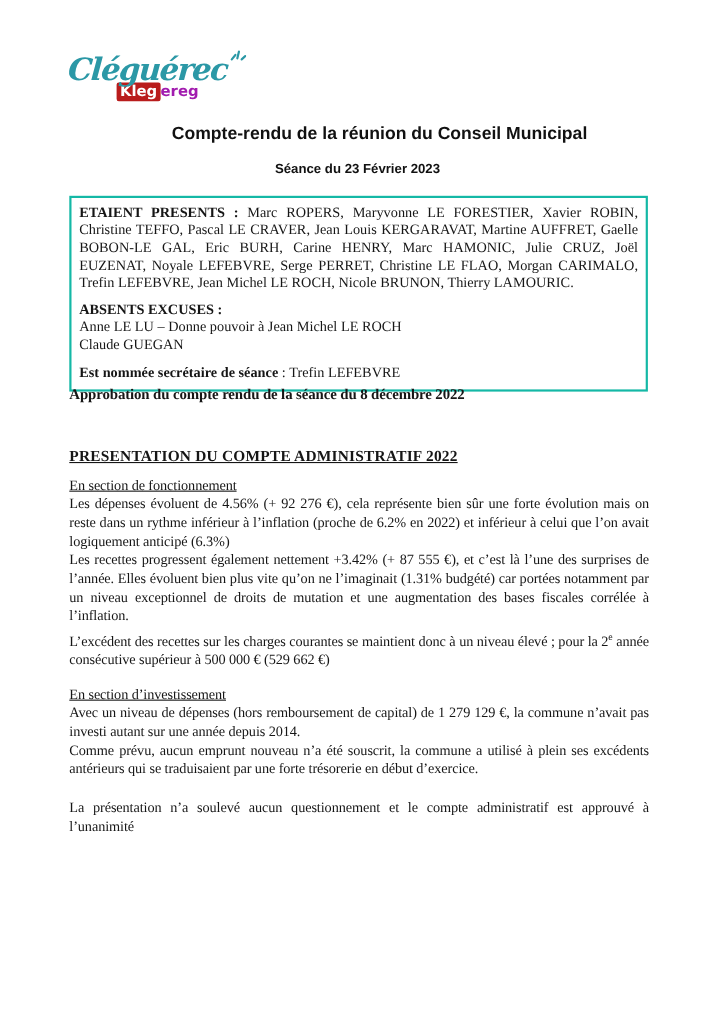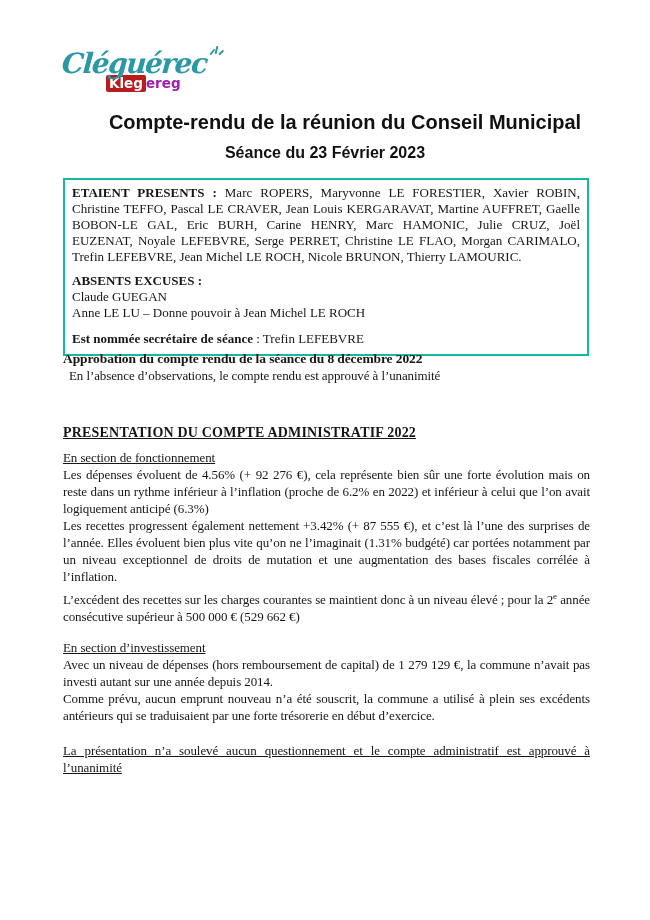--- a/index.html
+++ b/index.html
@@ -17,22 +17,22 @@
     transform:skewX(-4deg);
   }
   .logo-spark{position:absolute;right:-16px;top:-9px;}
   .logo-sub{margin-top:-3px;margin-left:44px;font-family:"DejaVu Sans",sans-serif;
     font-weight:bold;font-size:13.5px;line-height:17px;white-space:nowrap;}
   .kleg-box{background:#b91c1c;color:#ffffff;padding:0 3px 1px 3px;border-radius:2px;}
   .kleg-rest{color:#a21caf;}
   
   .title-block{position:absolute;left:0;top:112px;width:650px;text-align:center;
     font-family:"Liberation Sans",sans-serif;font-weight:bold;color:#111;}
-  .doc-title{font-size:20px;line-height:20px;margin-left:40px;}
-  .doc-subtitle{font-size:16px;line-height:20px;margin-top:11px;}
+  .doc-title{font-size:16px;line-height:20px;margin-left:40px;}
+  .doc-subtitle{font-size:12px;line-height:20px;margin-top:11px;}
   
   .att-box{
     position:absolute;left:63px;top:178px;width:508px;
     border:2px solid #14b8a6;padding:5px 7px 7px 7px;
     font-size:13px;line-height:16px;
   }
   .att-box p{margin:0;}
   .p-present{text-align:justify;}
   .lbl{font-weight:bold;}
   .p-absent{margin-top:8px !important;}
@@ -45,21 +45,21 @@
   .main p{margin:0;text-align:justify;}
   .h-approbation{font-weight:bold;font-size:13.5px;text-align:left !important;}
   .approbation-body{padding-left:6px;text-align:left !important;}
   .h-presentation{
     margin-top:40px !important;font-weight:bold;font-size:14px;
     text-decoration:underline;text-align:right;letter-spacing:0.2px;
   }
   .h-sub{margin-top:8px !important;text-decoration:underline;text-align:left !important;}
   .mt6{margin-top:6px !important;}
   .mt14{margin-top:14px !important;}
-  .mt18{margin-top:18px !important;text-decoration:underline;}
+  .mt18{margin-top:18px !important;}
   .u{text-decoration:underline;}
   sup{font-size:9px;line-height:0;}
 </style>
 </head>
 <body>
 
 <div class="page">
 
   <div class="logo">
     <span class="logo-main">
@@ -78,29 +78,28 @@
   </div>
 
   <div class="title-block">
     <div class="doc-title">Compte-rendu de la réunion du Conseil Municipal</div>
     <div class="doc-subtitle">Séance du 23 Février 2023</div>
   </div>
 
   <div class="att-box">
     <p class="p-present"><span class="lbl">ETAIENT PRESENTS : </span><span>Marc ROPERS, Maryvonne LE FORESTIER, Xavier ROBIN, Christine TEFFO, Pascal LE CRAVER, Jean Louis KERGARAVAT, Martine AUFFRET, Gaelle BOBON-LE GAL, Eric BURH, Carine HENRY, Marc HAMONIC, Julie CRUZ, Joël EUZENAT, Noyale LEFEBVRE, Serge PERRET, Christine LE FLAO, Morgan CARIMALO, Trefin LEFEBVRE, Jean Michel LE ROCH, Nicole BRUNON, Thierry LAMOURIC.</span></p>
     <p class="p-absent"><span class="lbl">ABSENTS EXCUSES :</span></p>
+    <p>Anne LE LU – Donne pouvoir à Jean Michel LE ROCH</p>
     <p>Claude GUEGAN</p>
-    <p>Anne LE LU – Donne pouvoir à Jean Michel LE ROCH</p>
     <p class="p-secretary"><span class="lbl">Est nommée secrétaire de séance</span><span> : Trefin LEFEBVRE</span></p>
   </div>
 
   <div class="main">
 
     <p class="h-approbation">Approbation du compte rendu de la séance du 8 décembre 2022</p>
-    <p class="approbation-body">En l’absence d’observations, le compte rendu est approuvé à l’unanimité</p>
 
     <p class="h-presentation">PRESENTATION DU COMPTE ADMINISTRATIF 2022</p>
 
     <p class="h-sub">En section de fonctionnement</p>
     <p>Les dépenses évoluent de 4.56% (+ 92 276 €), cela représente bien sûr une forte évolution mais on reste dans un rythme inférieur à l’inflation (proche de 6.2% en 2022) et inférieur à celui que l’on avait logiquement anticipé (6.3%)</p>
     <p>Les recettes progressent également nettement +3.42% (+ 87 555 €), et c’est là l’une des surprises de l’année. Elles évoluent bien plus vite qu’on ne l’imaginait (1.31% budgété) car portées notamment par un niveau exceptionnel de droits de mutation et une augmentation des bases fiscales corrélée à l’inflation.</p>
     <p class="mt6"><span>L’excédent des recettes sur les charges courantes se maintient donc à un niveau élevé ; pour la 2</span><sup>e</sup><span> année consécutive supérieur à 500 000 € (529 662 €)</span></p>
 
     <p class="h-sub mt14">En section d’investissement</p>
     <p>Avec un niveau de dépenses (hors remboursement de capital) de 1 279 129 €, la commune n’avait pas investi autant sur une année depuis 2014.</p>

